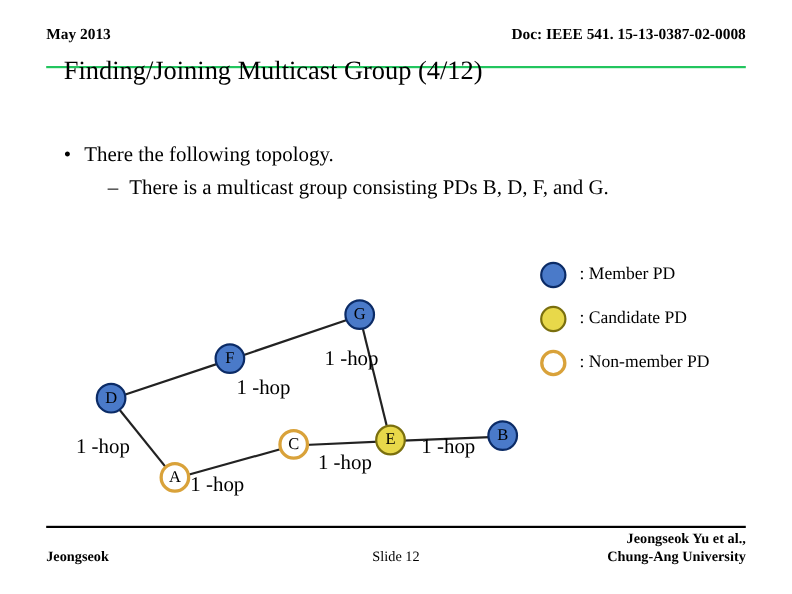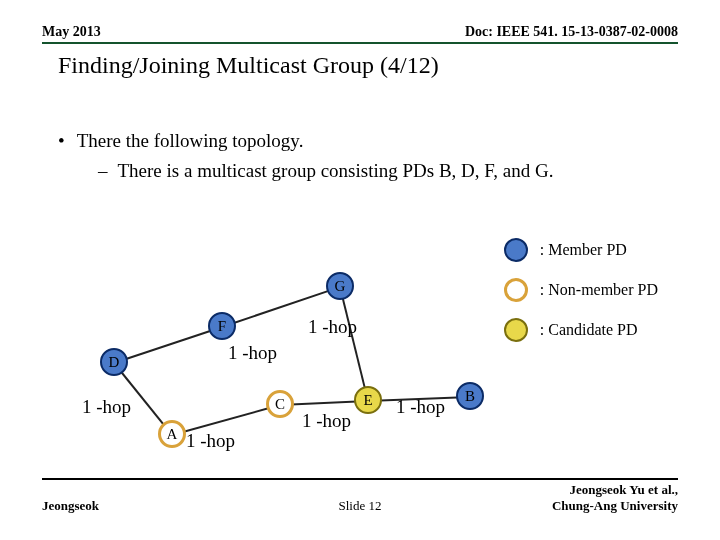--- a/index.html
+++ b/index.html
@@ -12,22 +12,22 @@
   .slide {
     position: relative;
     width: 720px; height: 540px;
     box-sizing: border-box;
   }
   .top-bar {
     position: absolute;
     left: 42px; right: 42px; top: 24px;
     display: flex; justify-content: space-between;
     font-size: 14px; font-weight: bold;
-    border-bottom: 2px solid #14532d;
-    padding-bottom: 2px;
+    border-bottom: 2px solid #22c55e;
+    padding-bottom: 20px;
   }
   .title {
     position: absolute;
     left: 58px; top: 52px;
     font-size: 24px; font-weight: normal;
   }
   .body {
     position: absolute;
     left: 58px; right: 42px; top: 128px;
     font-size: 19px;
@@ -50,21 +50,21 @@
   .bottom-bar .center {
     position: absolute; left: 0; right: 0; text-align: center;
     pointer-events: none;
   }
   .bottom-bar .left, .bottom-bar .right { position: relative; z-index: 1; font-weight: bold; }
   .bottom-bar .right { text-align: right; }
 
   
   .diagram {
     position: absolute;
-    left: 58px; top: 230px;
+    left: 45px; top: 230px;
     width: 620px; height: 230px;
   }
   .node {
     position: absolute;
     width: 28px; height: 28px; border-radius: 50%;
     display: flex; align-items: center; justify-content: center;
     font-size: 15px;
     box-sizing: border-box;
   }
   .member   { background: #4a7ac9; border: 2px solid #0b2b66; }
@@ -121,26 +121,26 @@
   </div>
 
   <div class="diagram" id="diagram">
 
     <div class="legend">
       <div class="legend-row">
         <span class="swatch sw-member"></span>
         <span>: Member PD</span>
       </div>
       <div class="legend-row">
+        <span class="swatch sw-candidate"></span>
+        <span>: Candidate PD</span>
+      </div>
+      <div class="legend-row">
         <span class="swatch sw-nonmember"></span>
         <span>: Non-member PD</span>
-      </div>
-      <div class="legend-row">
-        <span class="swatch sw-candidate"></span>
-        <span>: Candidate PD</span>
       </div>
     </div>
 
   <div class="edge" style="left: 56px; top: 132px; width: 92.4554px; transform: rotate(51.1466deg);"></div>
       <div class="hop-label" style="left: 24px; top: 166px;">1 -hop</div>
       <div class="edge" style="left: 114px; top: 204px; width: 112.089px; transform: rotate(-15.5241deg);"></div>
       <div class="hop-label" style="left: 128px; top: 200px;">1 -hop</div>
       <div class="edge" style="left: 56px; top: 132px; width: 113.842px; transform: rotate(-18.4349deg);"></div>
       <div class="hop-label" style="left: 170px; top: 112px;">1 -hop</div>
       <div class="edge" style="left: 164px; top: 96px; width: 124.595px; transform: rotate(-18.7258deg);"></div>

